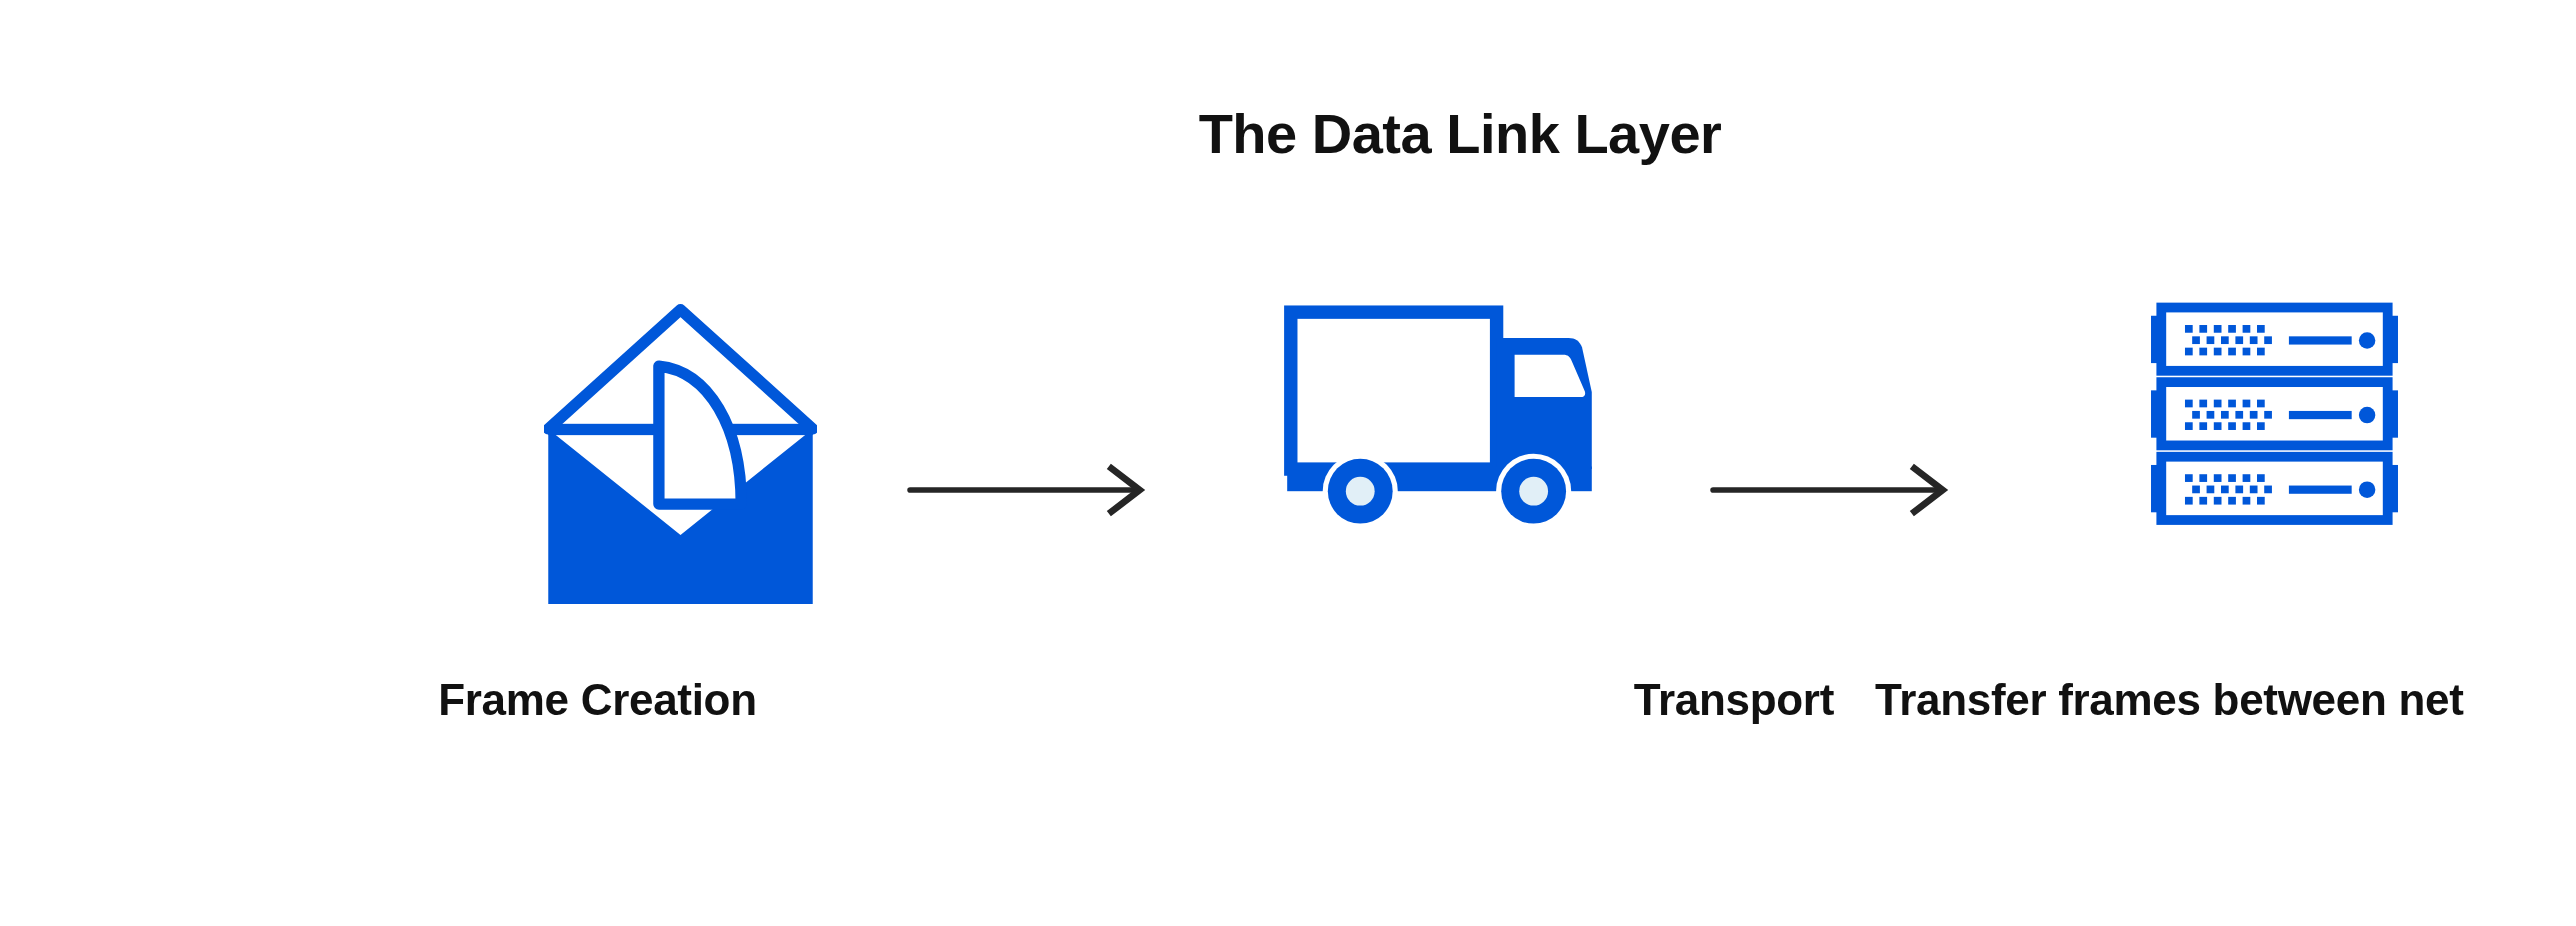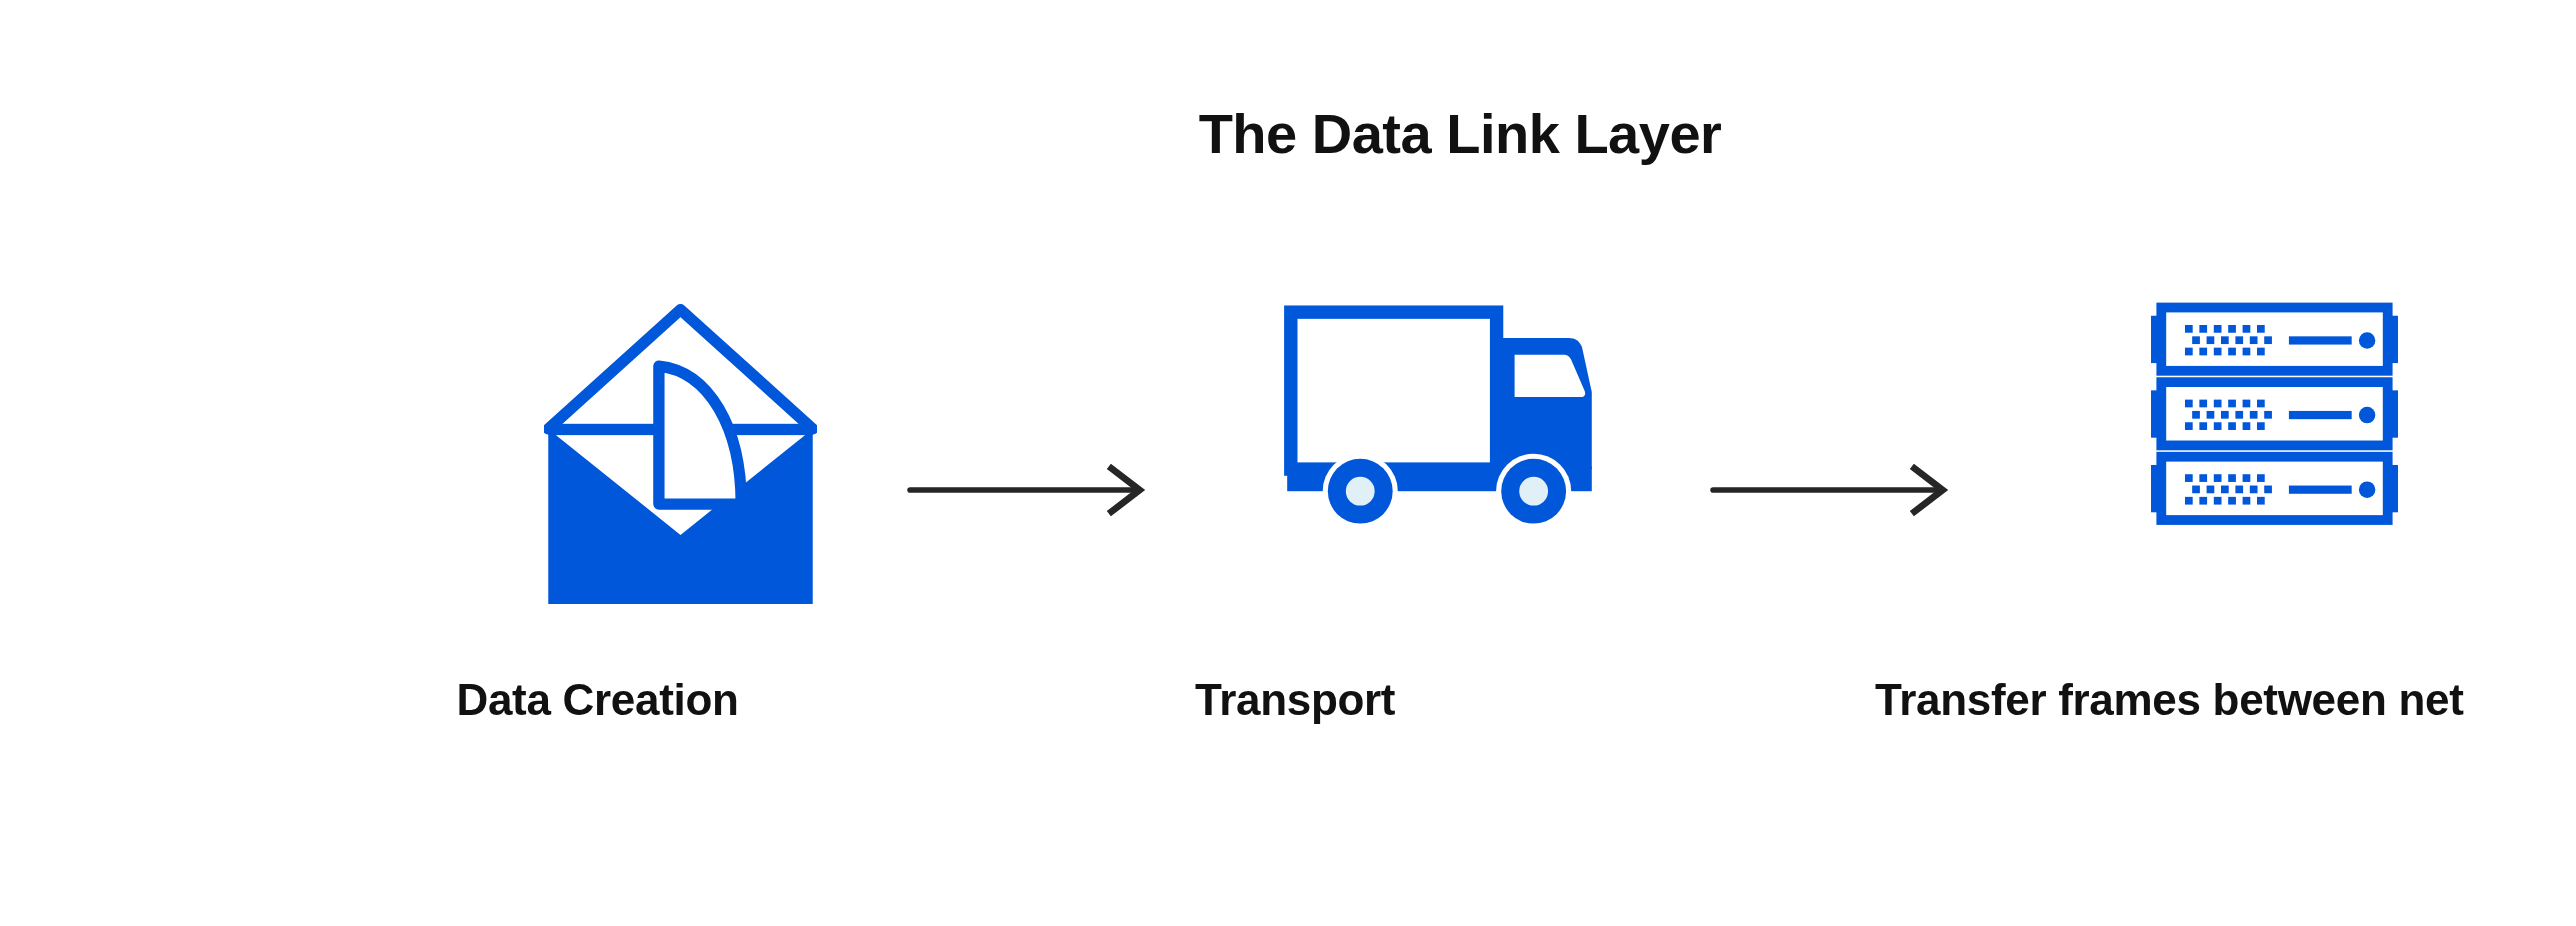--- a/index.html
+++ b/index.html
@@ -79,21 +79,21 @@
     position: absolute;
     top: 0;
     font-size: 44px;
     font-weight: 700;
     letter-spacing: -0.3px;
     line-height: 1.25;
     color: #111111;
     white-space: pre;
   }
   #stage-label-1 { left: 0px;    width: 1195px; text-align: center; }
-  #stage-label-2 { left: 1195px; width: 639px; text-align: left; }
+  #stage-label-2 { left: 1195px; width: 639px; text-align: right; }
   #stage-label-3 { left: 1875px; width: 845px; text-align: left;   }
 </style>
 </head>
 <body>
 
 <div id="diagram-canvas">
 
   <div id="page-title">The Data Link Layer</div>
 
   <div id="flow-row">
@@ -192,19 +192,19 @@
           </g>
         <g>
             <use href="#server-unit" x="0" y="320"></use>
           </g>
       </svg>
     </div>
 
   </div>
 
   <div id="label-row">
-    <div class="stage-label" id="stage-label-1">Data Creation</div>
+    <div class="stage-label" id="stage-label-1">Frame Creation</div>
     <div class="stage-label" id="stage-label-2">Transport</div>
     <div class="stage-label" id="stage-label-3">Transfer frames between net</div>
   </div>
 
 </div>
 
 
 </body></html>

